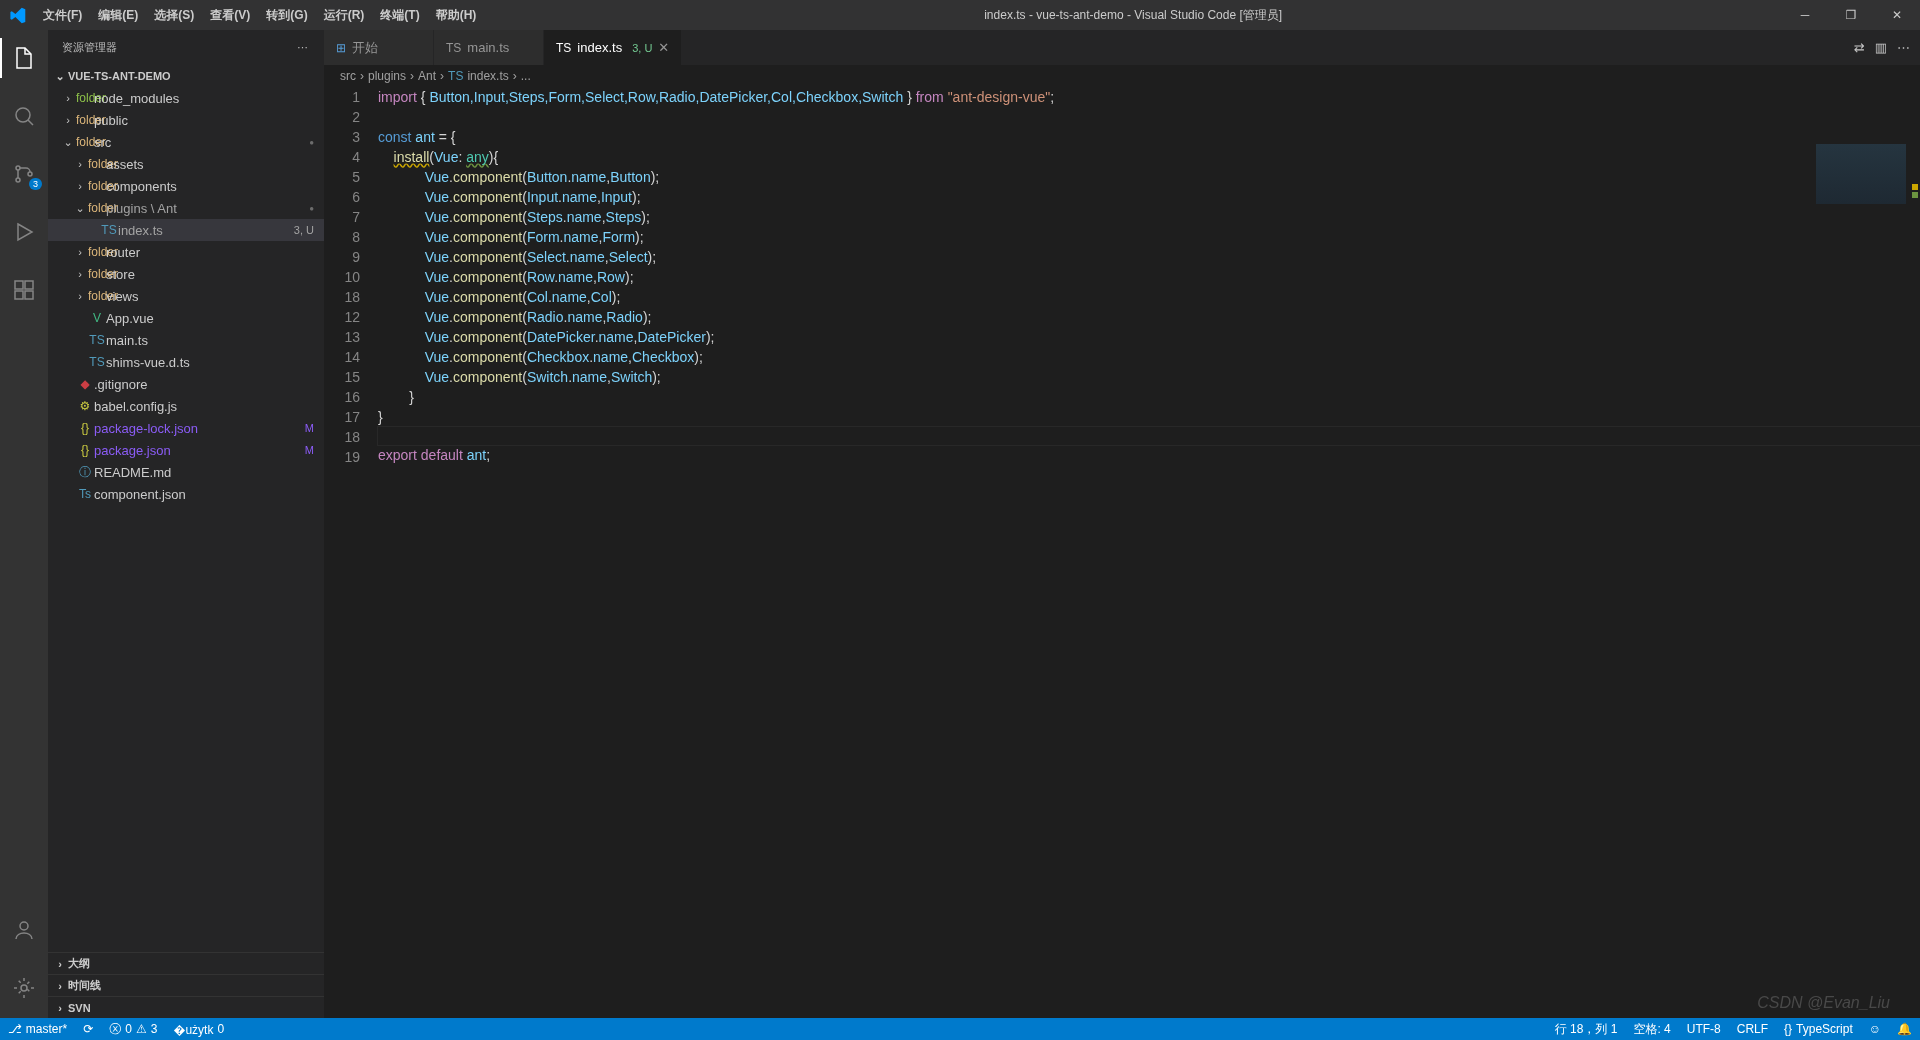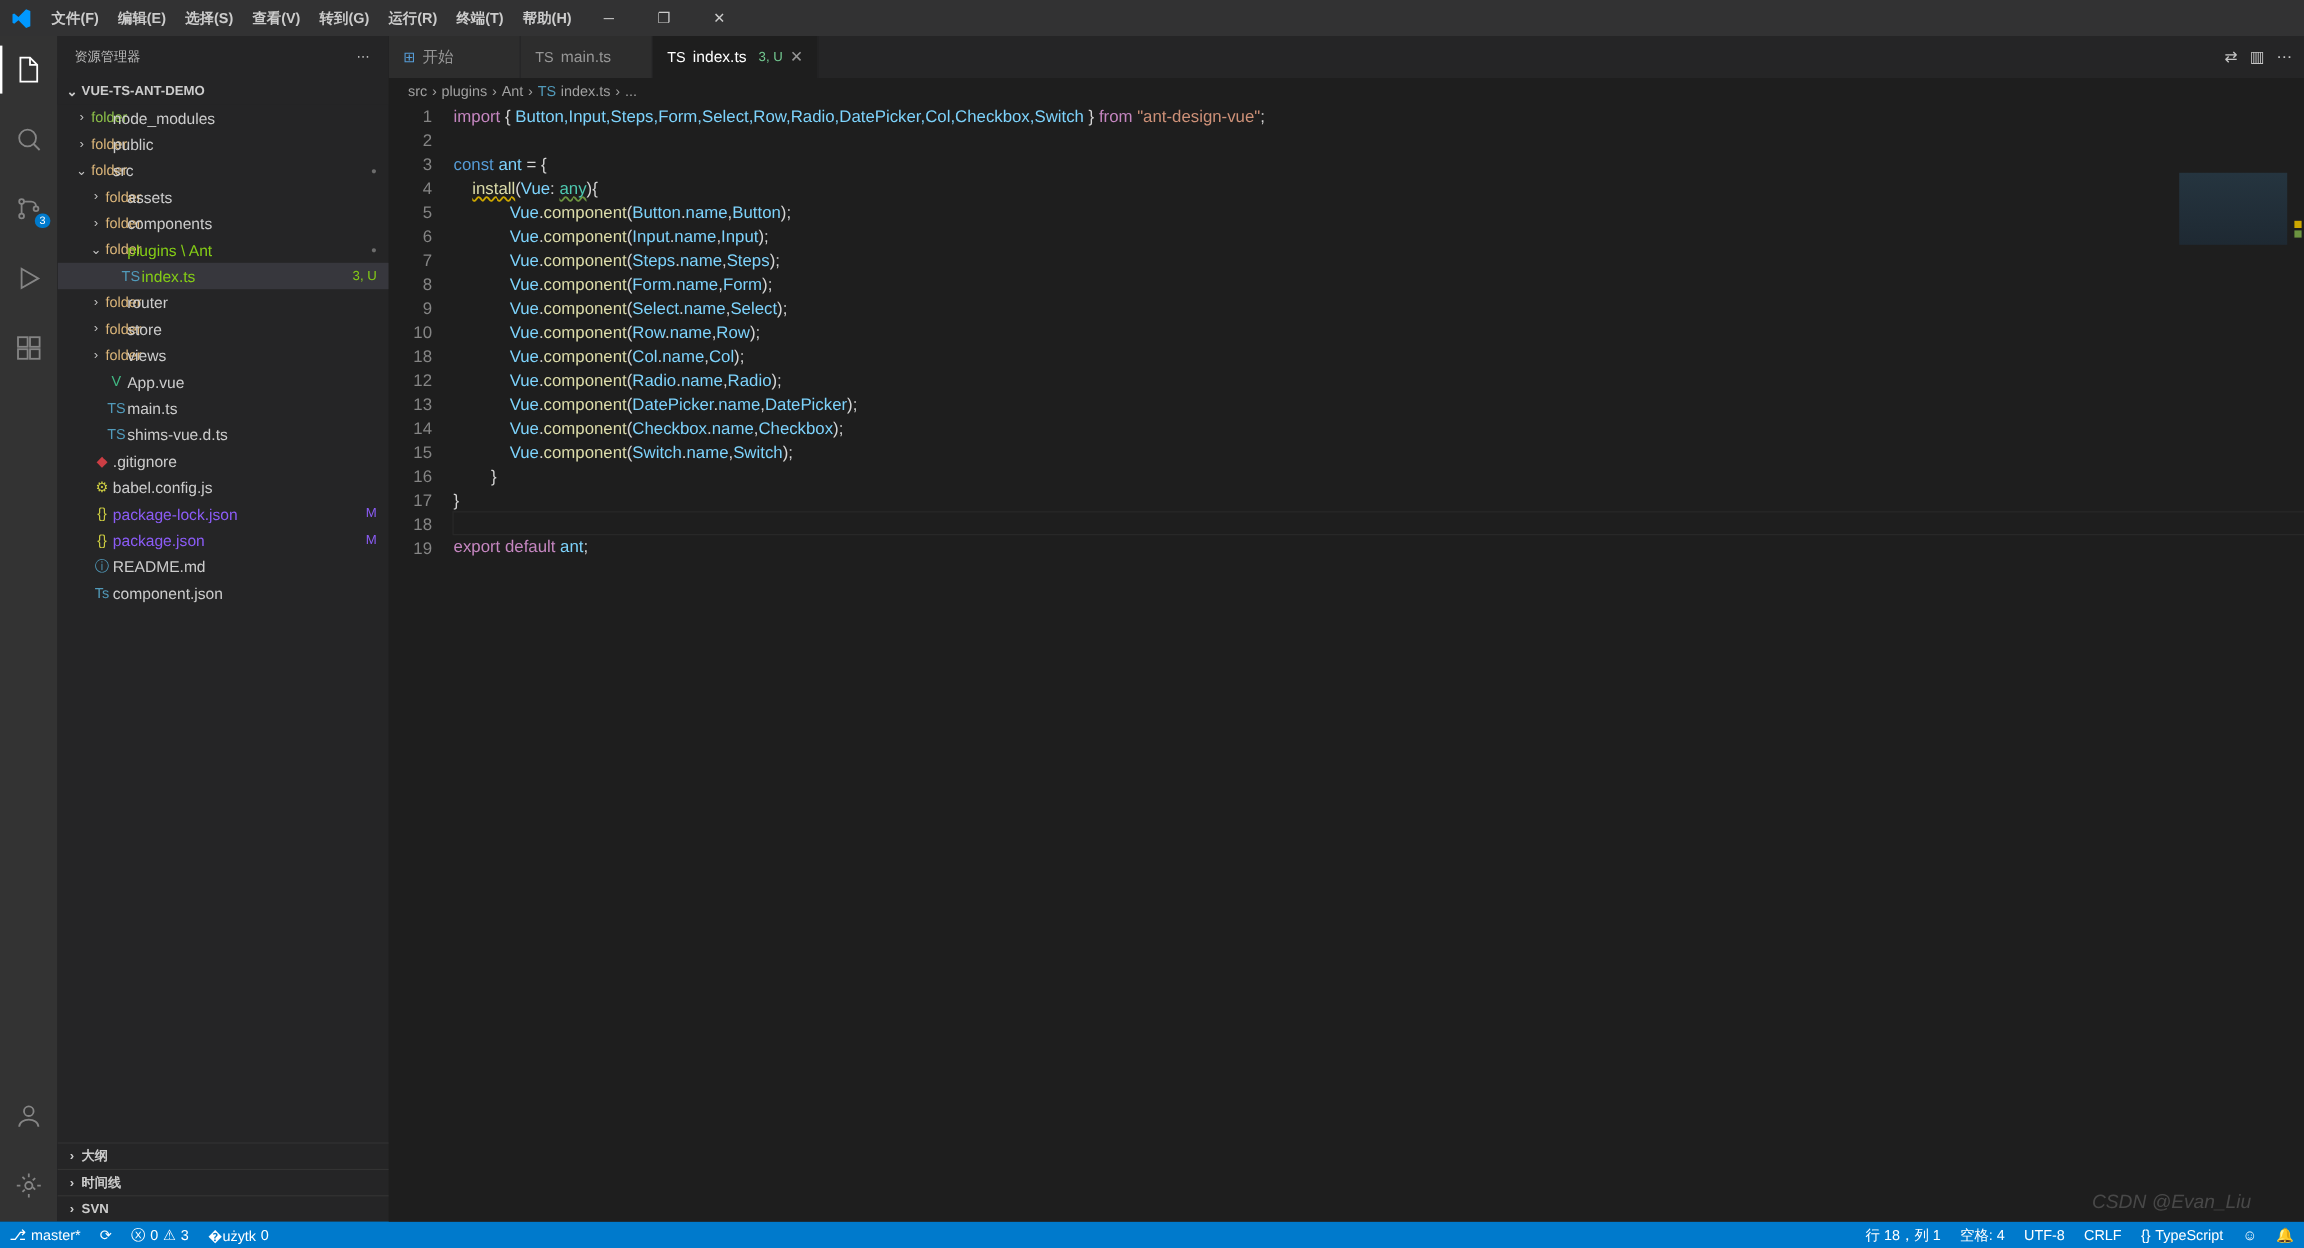--- a/index.html
+++ b/index.html
@@ -30,21 +30,21 @@
 .sb-section-head { height:22px; background:#252526; display:flex; align-items:center; padding:0 4px; font-size:11px; font-weight:bold; color:#cccccc; }
 .sb-section-head .chev { width:16px; text-align:center; }
 .tree { flex:1; overflow:hidden; font-size:13px; }
 .tree .row { height:22px; display:flex; align-items:center; color:#cccccc; position:relative; }
 .tree .row.selected { background:#37373d; }
 .tree .row .chev { width:16px; text-align:center; color:#c5c5c5; font-size:11px; }
 .tree .row .ico { width:18px; text-align:center; font-size:12px; }
 .tree .row .lbl { flex:1; white-space:nowrap; overflow:hidden; }
 .tree .row .badge-r { position:absolute; right:10px; font-size:11px; }
 .tree .row.git-m .lbl, .tree .row.git-m .badge-r { color:#8b5cf6; }
-.tree .row.git-u .lbl, .tree .row.git-u .badge-r { color:#84cc16; }
+.tree .row.git-u .lbl, .tree .row.git-u .badge-r { color:#a3a3a3; }
 .tree .row.dot::after { content:"●"; color:#6c6c6c; font-size:8px; position:absolute; right:10px; }
 .ico.folder { color:#dcb67a; }
 .ico.ts { color:#519aba; }
 .ico.vue { color:#41b883; }
 .ico.js { color:#cbcb41; }
 .ico.json { color:#cbcb41; }
 .ico.md { color:#519aba; }
 .ico.green { color:#8dc149; }
 .ico.red { color:#cc3e44; }
 .sb-bottom .sb-section-head { border-top:1px solid #333; }
@@ -79,21 +79,21 @@
 .b { color:#569cd6; }      
 .install { text-decoration:underline wavy #cca700; text-decoration-skip-ink:none; }
 .any { text-decoration:underline wavy #6c9440; text-decoration-skip-ink:none; }
 
 
 .statusbar { height:22px; background:#007acc; color:#fff; display:flex; align-items:center; font-size:12px; }
 .statusbar .sb-item { padding:0 8px; display:flex; align-items:center; gap:4px; }
 .statusbar .right { margin-left:auto; display:flex; }
 
 
-.watermark { position:absolute; right:44px; bottom:28px; color:#6b6b6b; font-size:16px; font-style:italic; opacity:0.55; }
+.watermark { position:absolute; right:30px; bottom:28px; color:#6b6b6b; font-size:16px; font-style:italic; opacity:0.55; }
 svg { display:block; }
 </style>
 </head>
 <body>
 
 <div class="titlebar">
   <div class="logo">
     <svg width="17" height="17" viewBox="0 0 24 24">
         <path fill="#0098ff" d="M23 3l-5-2-9 9-5-4-2 1v10l2 1 5-4 9 9 5-2z"></path>
       </svg>
@@ -101,20 +101,21 @@
   <div class="menu" id="menu">
       <span>文件(F)</span>
       <span>编辑(E)</span>
       <span>选择(S)</span>
       <span>查看(V)</span>
       <span>转到(G)</span>
       <span>运行(R)</span>
       <span>终端(T)</span>
       <span>帮助(H)</span>
     </div>
+  <div class="title">index.ts - vue-ts-ant-demo - Visual Studio Code [管理员]</div>
   <div class="winctrl">
     <div>─</div>
     <div>❐</div>
     <div>✕</div>
   </div>
 </div>
 
 <div class="main">
 
   <div class="activitybar">

